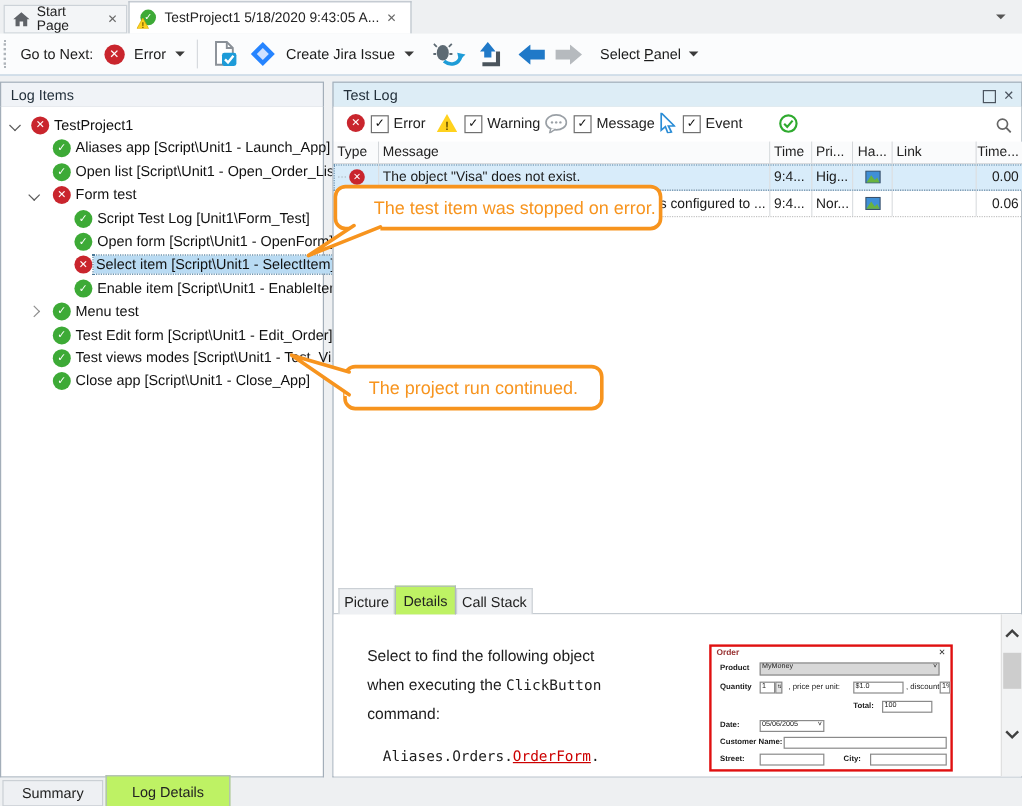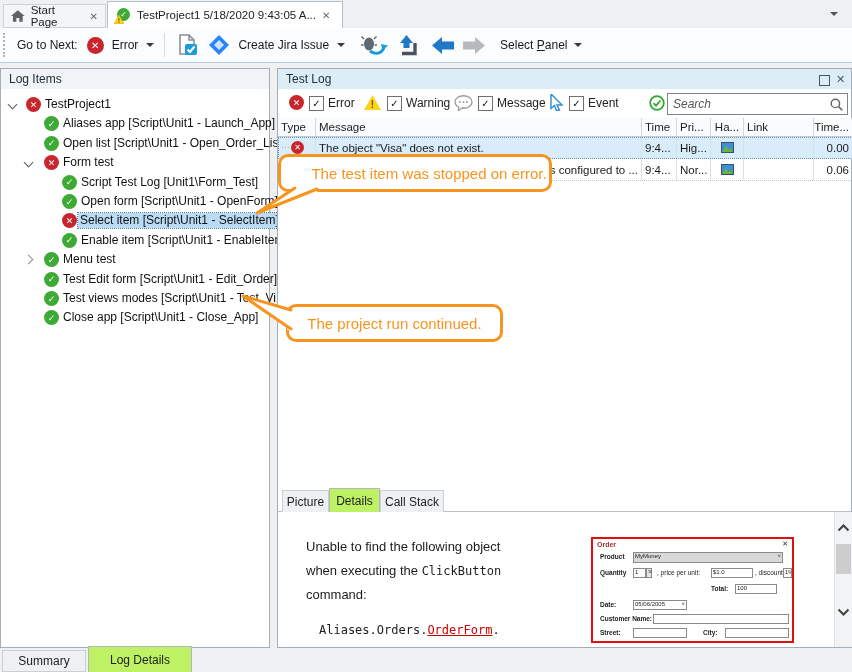--- a/index.html
+++ b/index.html
@@ -277,21 +277,20 @@
         </svg>
       <span class="cb" style="left:291px;top:7px;">
           <span>✓</span>
         </span>
       <span class="flabel" style="left:310px;top:7px;">Event</span>
 
       <svg class="abs" style="left:371px;top:6px;" width="16" height="16" viewBox="0 0 16 16">
           <circle cx="8" cy="8" r="6.8" fill="#fff" stroke="#2faa2f" stroke-width="1.8"></circle>
           <path d="M4.5 8.2 L7 10.7 L11.5 5.5" fill="none" stroke="#2faa2f" stroke-width="1.8"></path>
         </svg>
-      <input class="search-input" style="left: 389px; top: 4px;" placeholder="Search">
       <svg class="abs" style="left:552px;top:9px;" width="13" height="13" viewBox="0 0 13 13">
           <circle cx="5.4" cy="5.4" r="4.2" fill="none" stroke="#666" stroke-width="1.4"></circle>
           <line x1="8.6" y1="8.6" x2="12.3" y2="12.3" stroke="#666" stroke-width="1.6"></line>
         </svg>
     </div>
 
     <div class="trow thead" style="top:29px;">
       <div class="tcell w-type">Type</div>
       <div class="tcell w-msg">Message</div>
       <div class="tcell w-time">Time</div>
@@ -336,21 +335,21 @@
       <div class="tcell w-dur">0.06</div>
     </div>
 
     <div class="abs" style="left:0;top:398px;width:573px;height:25px;border-bottom:1px solid #b9c0c8;box-sizing:border-box;">
       <div class="btab off" style="left:4px;top:3px;width:47px;height:22px;">Picture</div>
       <div class="btab on" style="left:51px;top:1px;width:51px;height:24px;">Details</div>
       <div class="btab off" style="left:102px;top:3px;width:64px;height:22px;">Call Stack</div>
     </div>
 
     <div class="abs" style="left:0;top:423px;width:573px;height:135px;background:#fff;">
-      <span class="dline" style="left:28px;top:27px;">Unable to find the following object</span>
+      <span class="dline" style="left:28px;top:27px;">Select to find the following object</span>
       <span class="dline" style="left:28px;top:51px;"><span>when executing the </span><span class="mono">ClickButton</span></span>
       <span class="dline" style="left:28px;top:75px;">command:</span>
       <span class="dline mono" style="left:41px;top:111px;text-align:right;"><span>Aliases.Orders.</span><span class="redlink">OrderForm</span><span>.</span></span>
 
       <div class="oimg" style="left:313px;top:25px;width:203px;height:106px;">
         <span class="ol" style="left:4px;top:2px;color:#993333;font-size:7px;">Order</span>
         <span class="ot" style="right:4px;top:1px;font-size:7px;color:#333;">✕</span>
         <span class="ol" style="left:7px;top:14px;">Product</span>
         <div class="obox" style="left:40px;top:13px;width:150px;height:11px;background:#d8d8d8;"><span>MyMoney</span><span style="float:right;">˅</span></div>
         <span class="ol" style="left:7px;top:30px;">Quantity</span>

